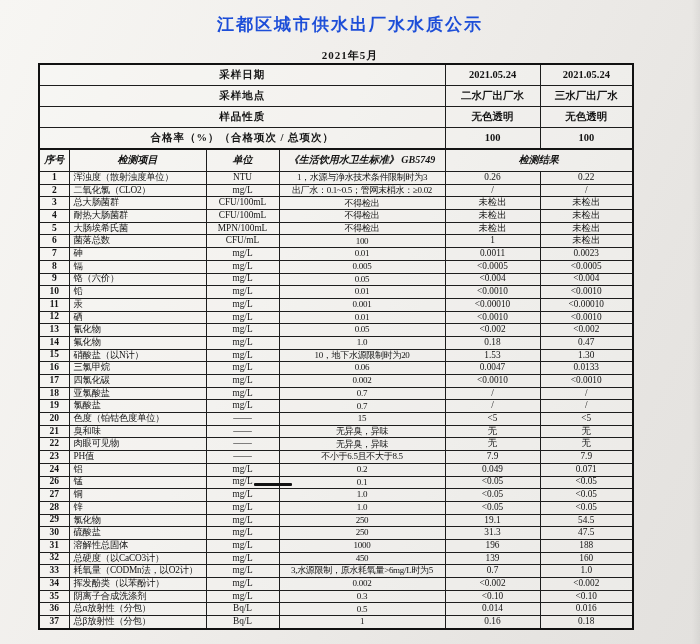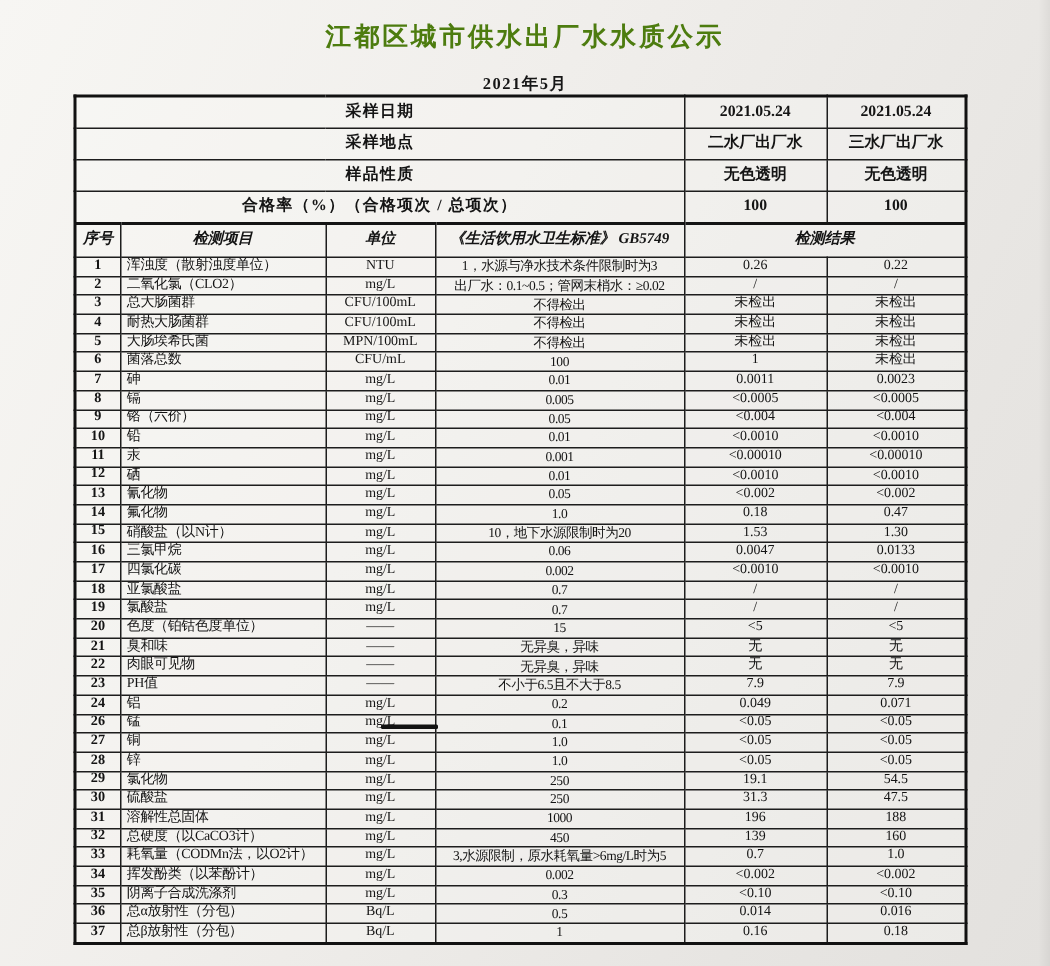--- a/index.html
+++ b/index.html
@@ -6,28 +6,28 @@
   body{
     width:700px;height:644px;overflow:hidden;position:relative;
     background:linear-gradient(115deg,#f7f6f3 0%,#f0eeeb 40%,#e7e5e2 78%,#e3e1de 100%);
     font-family:"Liberation Serif","DejaVu Serif",serif;
     color:#141414;
     -webkit-font-smoothing:antialiased;
   }
   .title{
     margin:0;padding-top:13px;text-align:center;
     font-family:"Liberation Sans","DejaVu Sans",sans-serif;
-    font-size:17px;font-weight:bold;letter-spacing:2px;color:#4d7c0f;
+    font-size:17px;font-weight:bold;letter-spacing:2px;color:#1d4ed8;
   }
   .subtitle{
     margin-top:12px;text-align:center;
     font-size:11px;font-weight:bold;letter-spacing:1px;color:#161616;
   }
   .sheet{
-    position:absolute;left:49px;top:63px;width:594px;
+    position:absolute;left:38px;top:63px;width:594px;
   }
   table{
     border-collapse:collapse;table-layout:fixed;width:594px;
     background:rgba(250,249,247,0.35);
   }
   td,th{
     border:1px solid #1d1d1d;
     padding:0 2px;overflow:hidden;white-space:nowrap;
     text-align:center;vertical-align:middle;
     font-size:9.5px;line-height:1.05;

